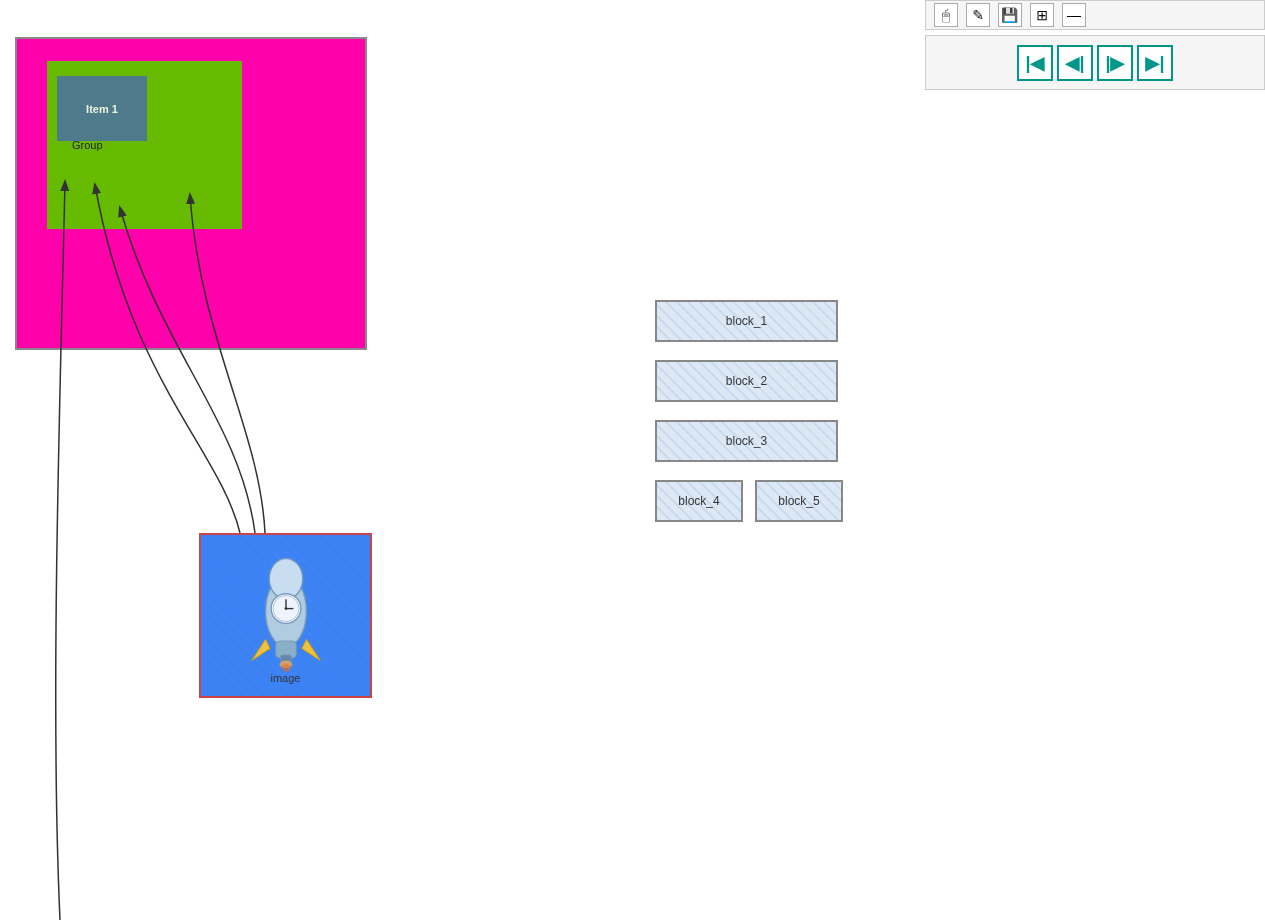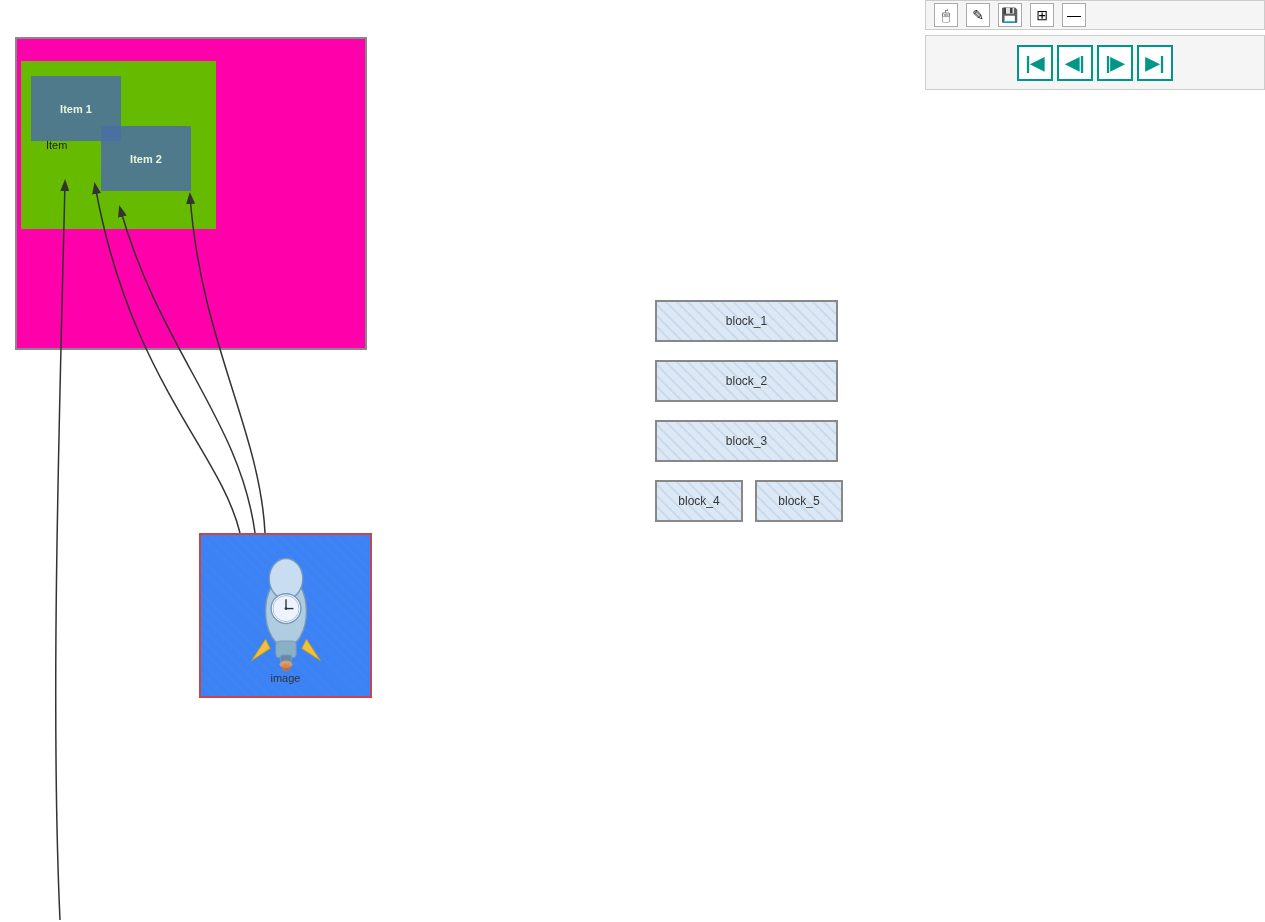--- a/index.html
+++ b/index.html
@@ -85,21 +85,21 @@
       width: 352px;
       height: 313px;
       background: #ff00aa;
       border: 2px solid #888;
     }
 
     
     .green-box {
       position: absolute;
       top: 22px;
-      left: 4px;
+      left: 30px;
       width: 195px;
       height: 168px;
       background: #66bb00;
     }
 
     
     .item1-box {
       position: absolute;
       top: 15px;
       left: 10px;
@@ -272,25 +272,22 @@
 <div id="canvas">
 
   <div class="pink-box">
 
     <div class="green-box">
 
       <div class="item1-box">
         <span>Item 1</span>
       </div>
 
-      <div class="item2-box">
-        <span>Item 2</span>
-      </div>
-
-      <span class="group-label">Item</span>
+
+      <span class="group-label">Group</span>
     </div>
   </div>
 
   <div class="image-box">
 
     <svg class="rocket-svg" viewBox="0 0 110 140" xmlns="http://www.w3.org/2000/svg">
 
       <ellipse cx="55" cy="65" rx="22" ry="38" fill="#b0cce0" stroke="#7799bb" stroke-width="1.5"></ellipse>
 
       <ellipse cx="55" cy="30" rx="18" ry="22" fill="#c8ddf0" stroke="#7799bb" stroke-width="1.5"></ellipse>

